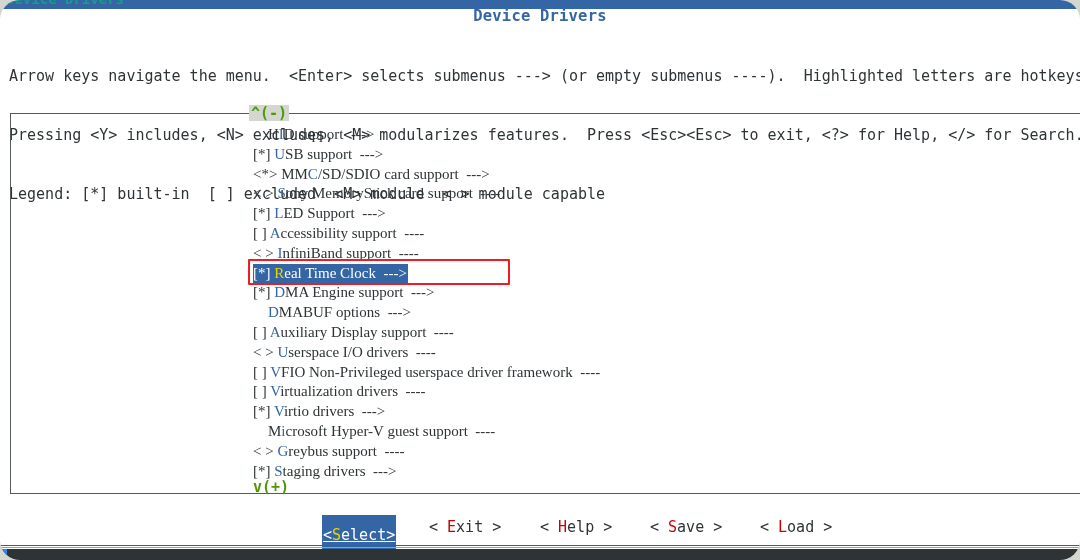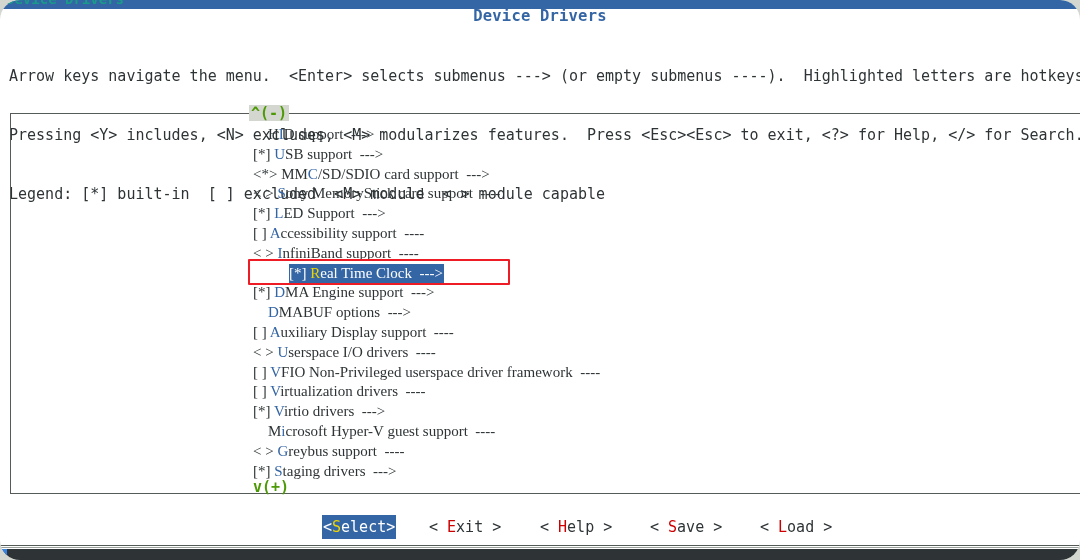--- a/index.html
+++ b/index.html
@@ -123,21 +123,20 @@
   }
   .menu-row .prefix { color: #2e3436; }
   .menu-row .hk { color: #3465a4; }
   .menu-row .txt { color: #2e3436; }
   .menu-row .arrow { color: #2e3436; }
 
   .menu-row.selected {
     background: #3465a4;
     display: inline-block;
     padding-right: 1px;
-    margin-left: 36px;
   }
   .menu-row.selected .prefix,
   .menu-row.selected .txt,
   .menu-row.selected .arrow { color: #ffffff; }
   .menu-row.selected .hk { color: #edd400; }
 
   
   .rowline { display: block; height: 19.8px; }
 
   
@@ -168,21 +167,22 @@
     position: absolute;
     white-space: pre;
     font-size: 15px;
     line-height: 24px;
     color: #2e3436;
   }
   .btn .bk { color: #cc0000; }
   .btn.active {
     background: #3465a4;
     color: #ffffff;
-    padding: 0 1px;
+    padding: 8px 1px;
+    text-decoration: underline;
   }
   .btn.active .bk { color: #edd400; }
 
   
   .sep-line {
     position: absolute;
     left: 0;
     top: 545px;
     width: 1080px;
     height: 1px;

